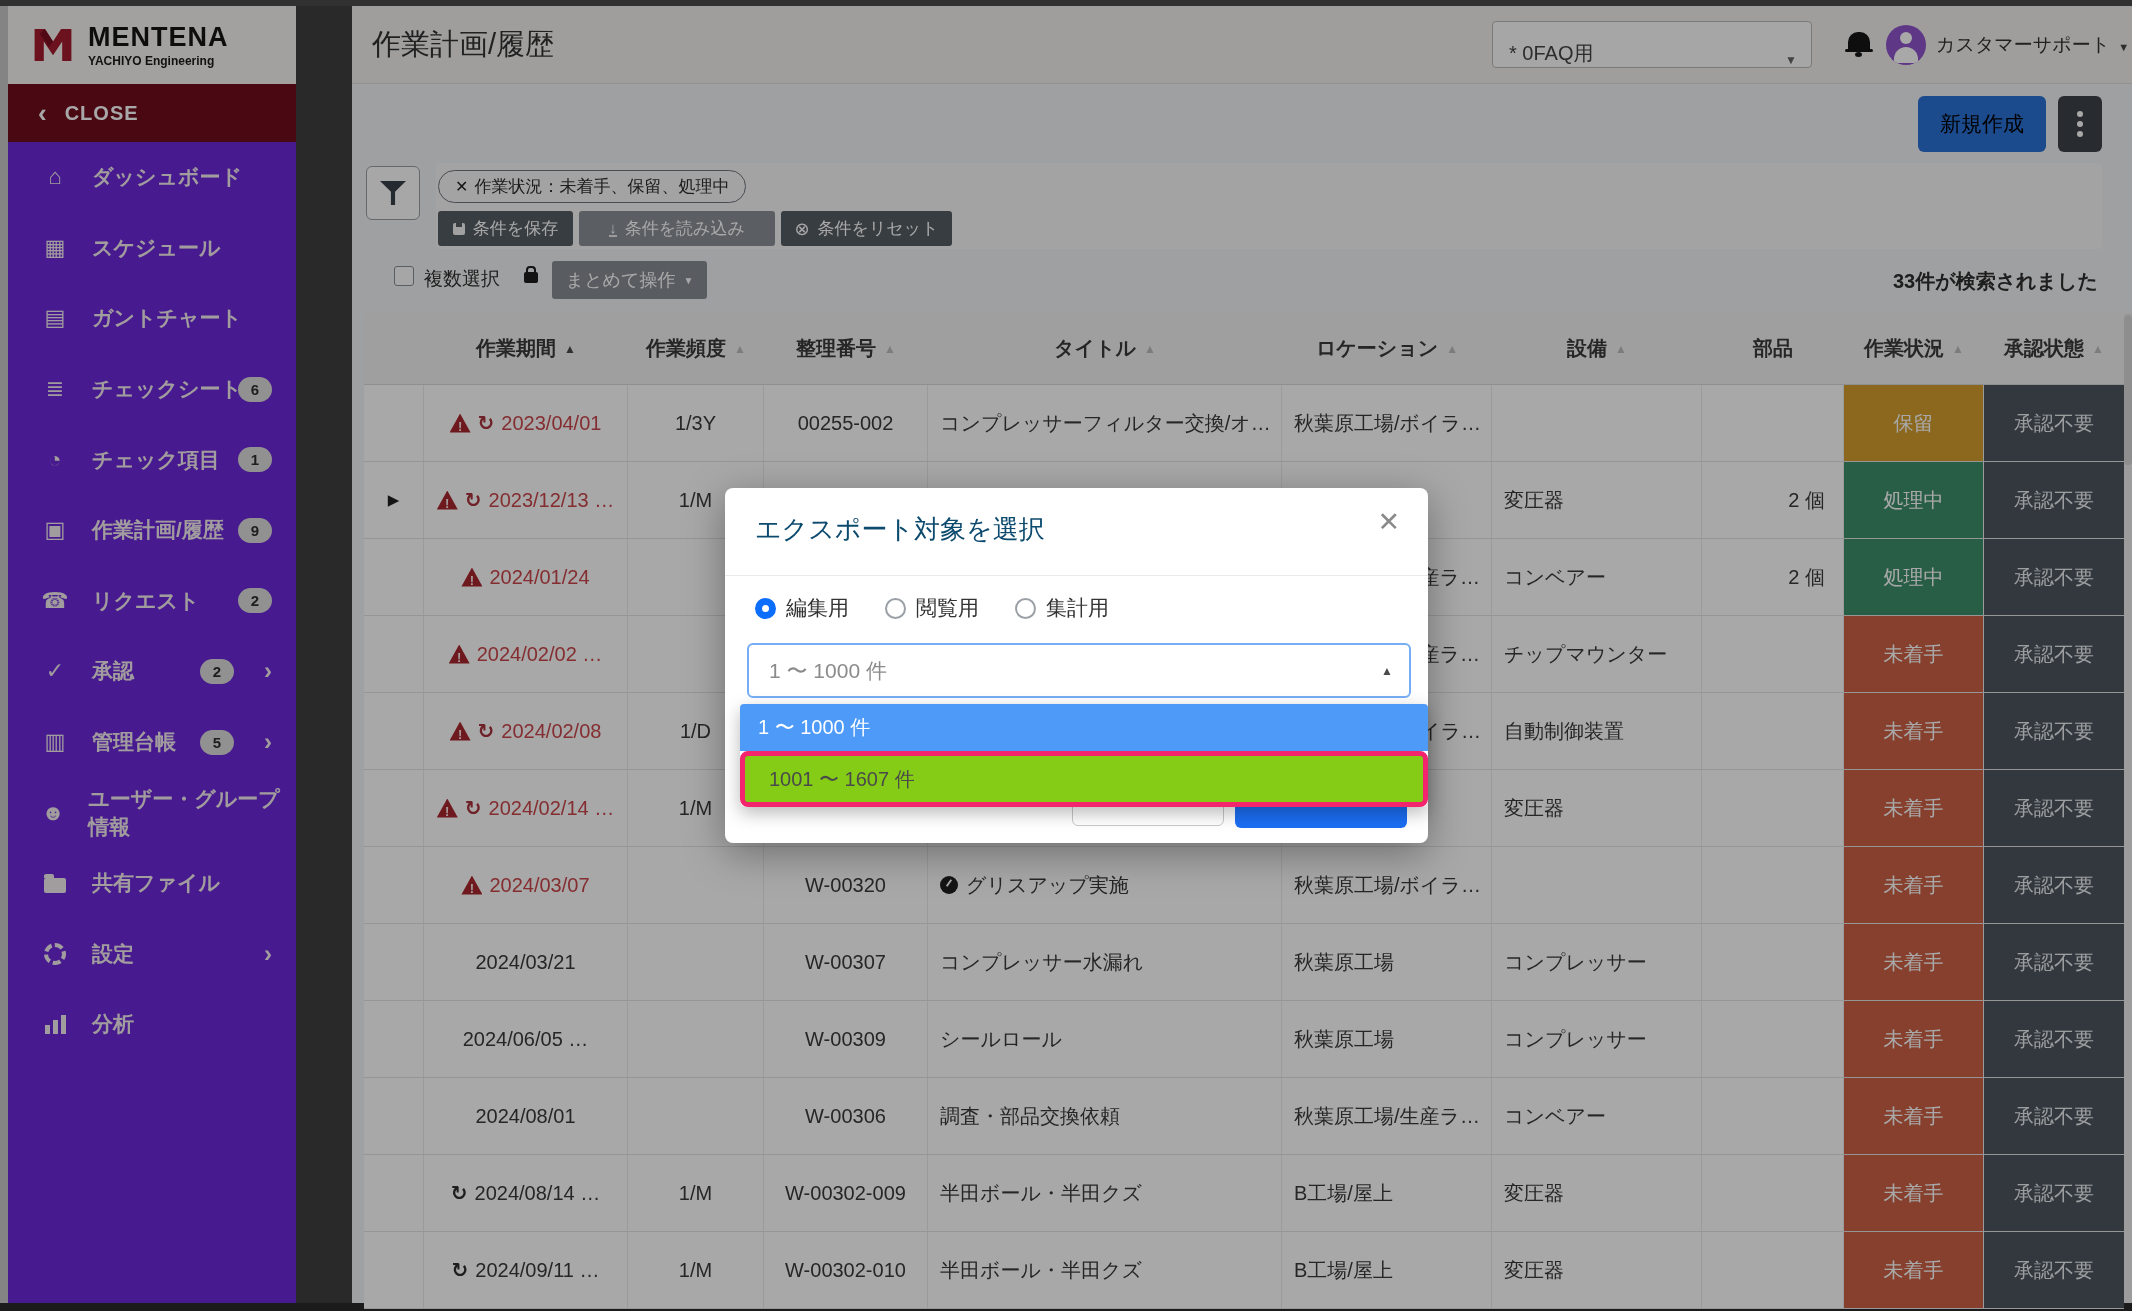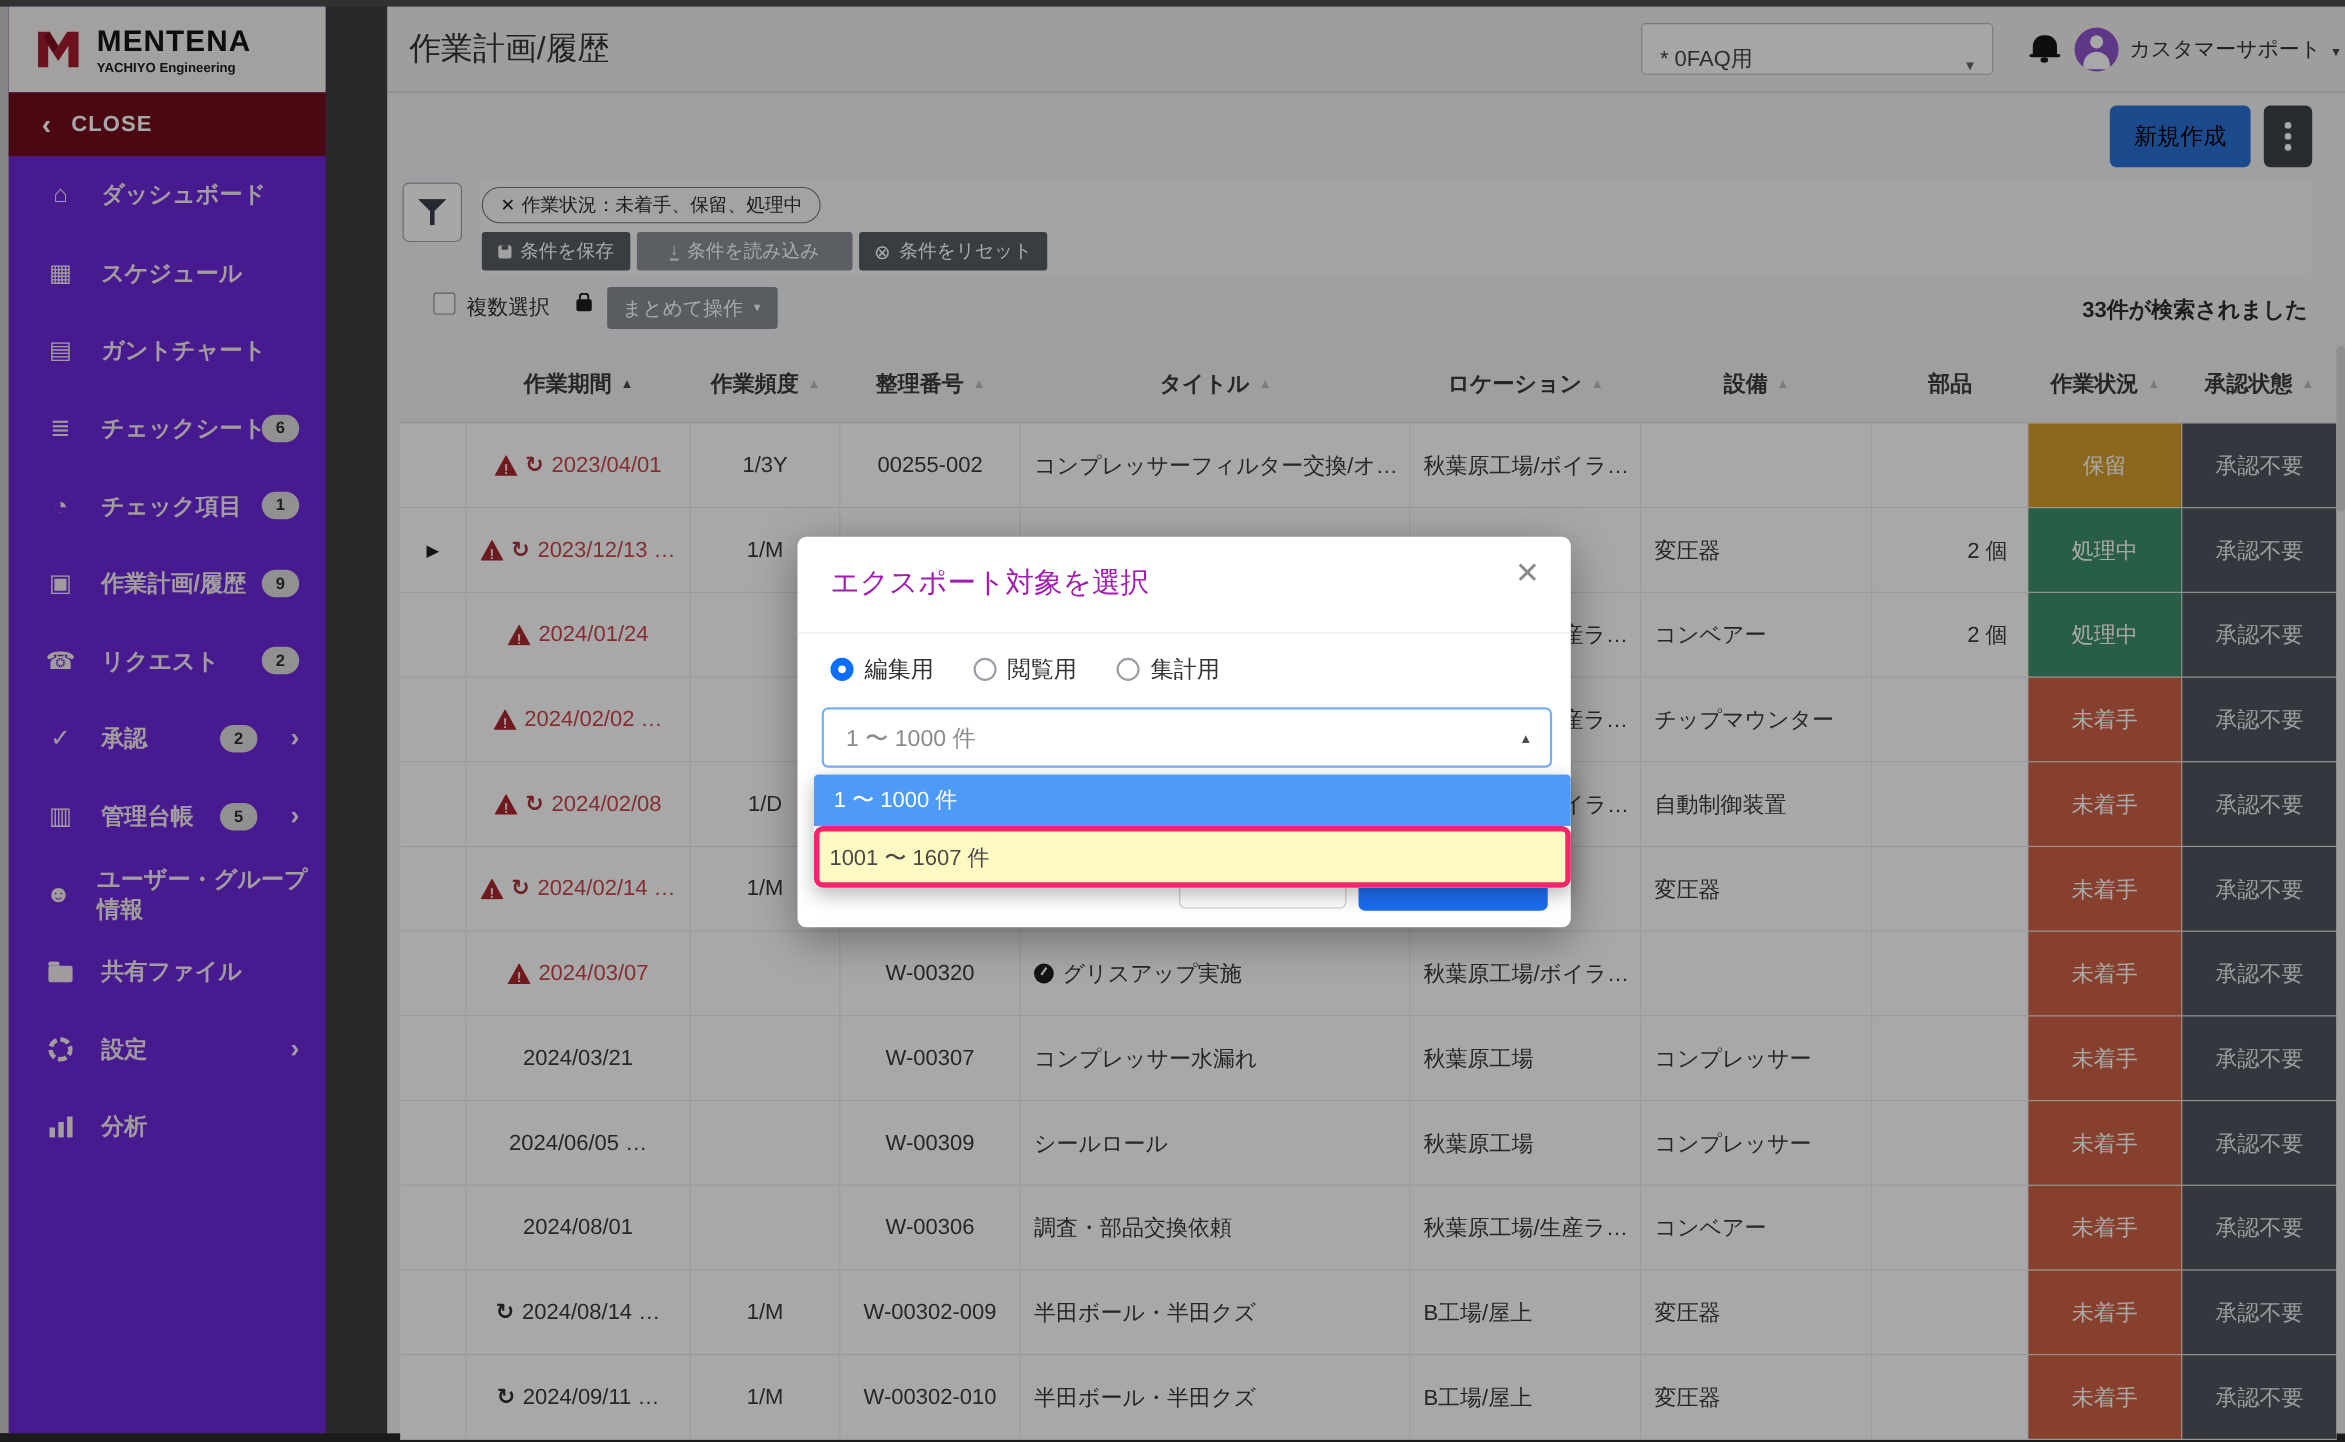--- a/index.html
+++ b/index.html
@@ -126,42 +126,42 @@
   .st-prog{background:#3F8F6B;}
   .st-todo{background:#CB6245;}
   .st-appr{background:#4D565F;color:#ECEFF2;}
   .vscroll{left:2124px;top:313px;width:8px;height:990px;background:#EDEDED;}
   .vthumb{position:absolute;left:0;top:2px;width:8px;height:150px;background:#D8D8D8;border-radius:4px;}
 
   
   #overlay{inset:0;background:rgba(0,0,0,0.34);z-index:50;}
   #modal{left:725px;top:488px;width:703px;height:355px;background:#FFF;border-radius:8px;z-index:60;
          box-shadow:0 10px 40px rgba(0,0,0,0.35);}
-  .m-title{position:absolute;left:30px;top:24px;font-size:26px;color:#a21caf;}
+  .m-title{position:absolute;left:30px;top:24px;font-size:26px;color:#0c4a6e;}
   .m-close{position:absolute;right:28px;top:18px;font-size:27px;color:#8A8A8A;cursor:pointer;}
   .m-div{position:absolute;left:0;right:0;top:87px;border-top:1px solid #EAEAEA;}
   .m-radios{position:absolute;left:30px;top:106px;display:flex;gap:36px;}
   .radio-item{display:flex;align-items:center;gap:10px;cursor:pointer;}
   .radio{width:21px;height:21px;border-radius:50%;box-sizing:border-box;background:#FFF;}
   .radio.sel{border:7px solid #0D6EFD;}
   .radio.unsel{border:2px solid #9AA0A6;}
   .radio-label{font-size:21px;color:#333;}
   .m-select{position:absolute;left:22px;top:155px;width:664px;height:55px;border:2px solid #76AEF5;border-radius:6px;
             box-sizing:border-box;display:flex;align-items:center;cursor:pointer;background:#FFF;}
   .m-select-value{font-size:21px;color:#8B8B8B;margin-left:20px;}
   .m-select-caret{position:absolute;right:16px;font-size:12px;color:#4A4A4A;}
   .m-cancel{position:absolute;left:347px;top:300px;width:152px;height:38px;background:#FFF;border:1.5px solid #C8C8C8;
             border-radius:6px;z-index:2;box-sizing:border-box;cursor:pointer;}
   .m-export{position:absolute;left:510px;top:297px;width:172px;height:43px;background:#1B6EF3;border-radius:6px;z-index:2;cursor:pointer;}
   .m-list{position:absolute;left:15px;top:216px;width:688px;background:#FFF;border-radius:6px;z-index:3;
           box-shadow:0 6px 18px rgba(0,0,0,0.28);}
   .m-opt1{height:47px;background:#4D9AF9;color:#FFF;font-size:20px;display:flex;align-items:center;padding-left:18px;
           border-radius:4px 4px 0 0;cursor:pointer;}
   .m-opt2{height:56px;border:5px solid #F2256D;border-radius:8px;font-size:20px;color:#4A4A4A;display:flex;align-items:center;
-          padding-left:9px;box-sizing:border-box;background:#fef9c3;cursor:pointer;}
+          padding-left:24px;box-sizing:border-box;background:#84cc16;cursor:pointer;}
 </style>
 </head>
 <body>
 
 <div id="app">
 
   <div class="abs edge-top"></div>
   <div class="abs edge-left"></div>
   <div class="abs edge-bottom"></div>
 

